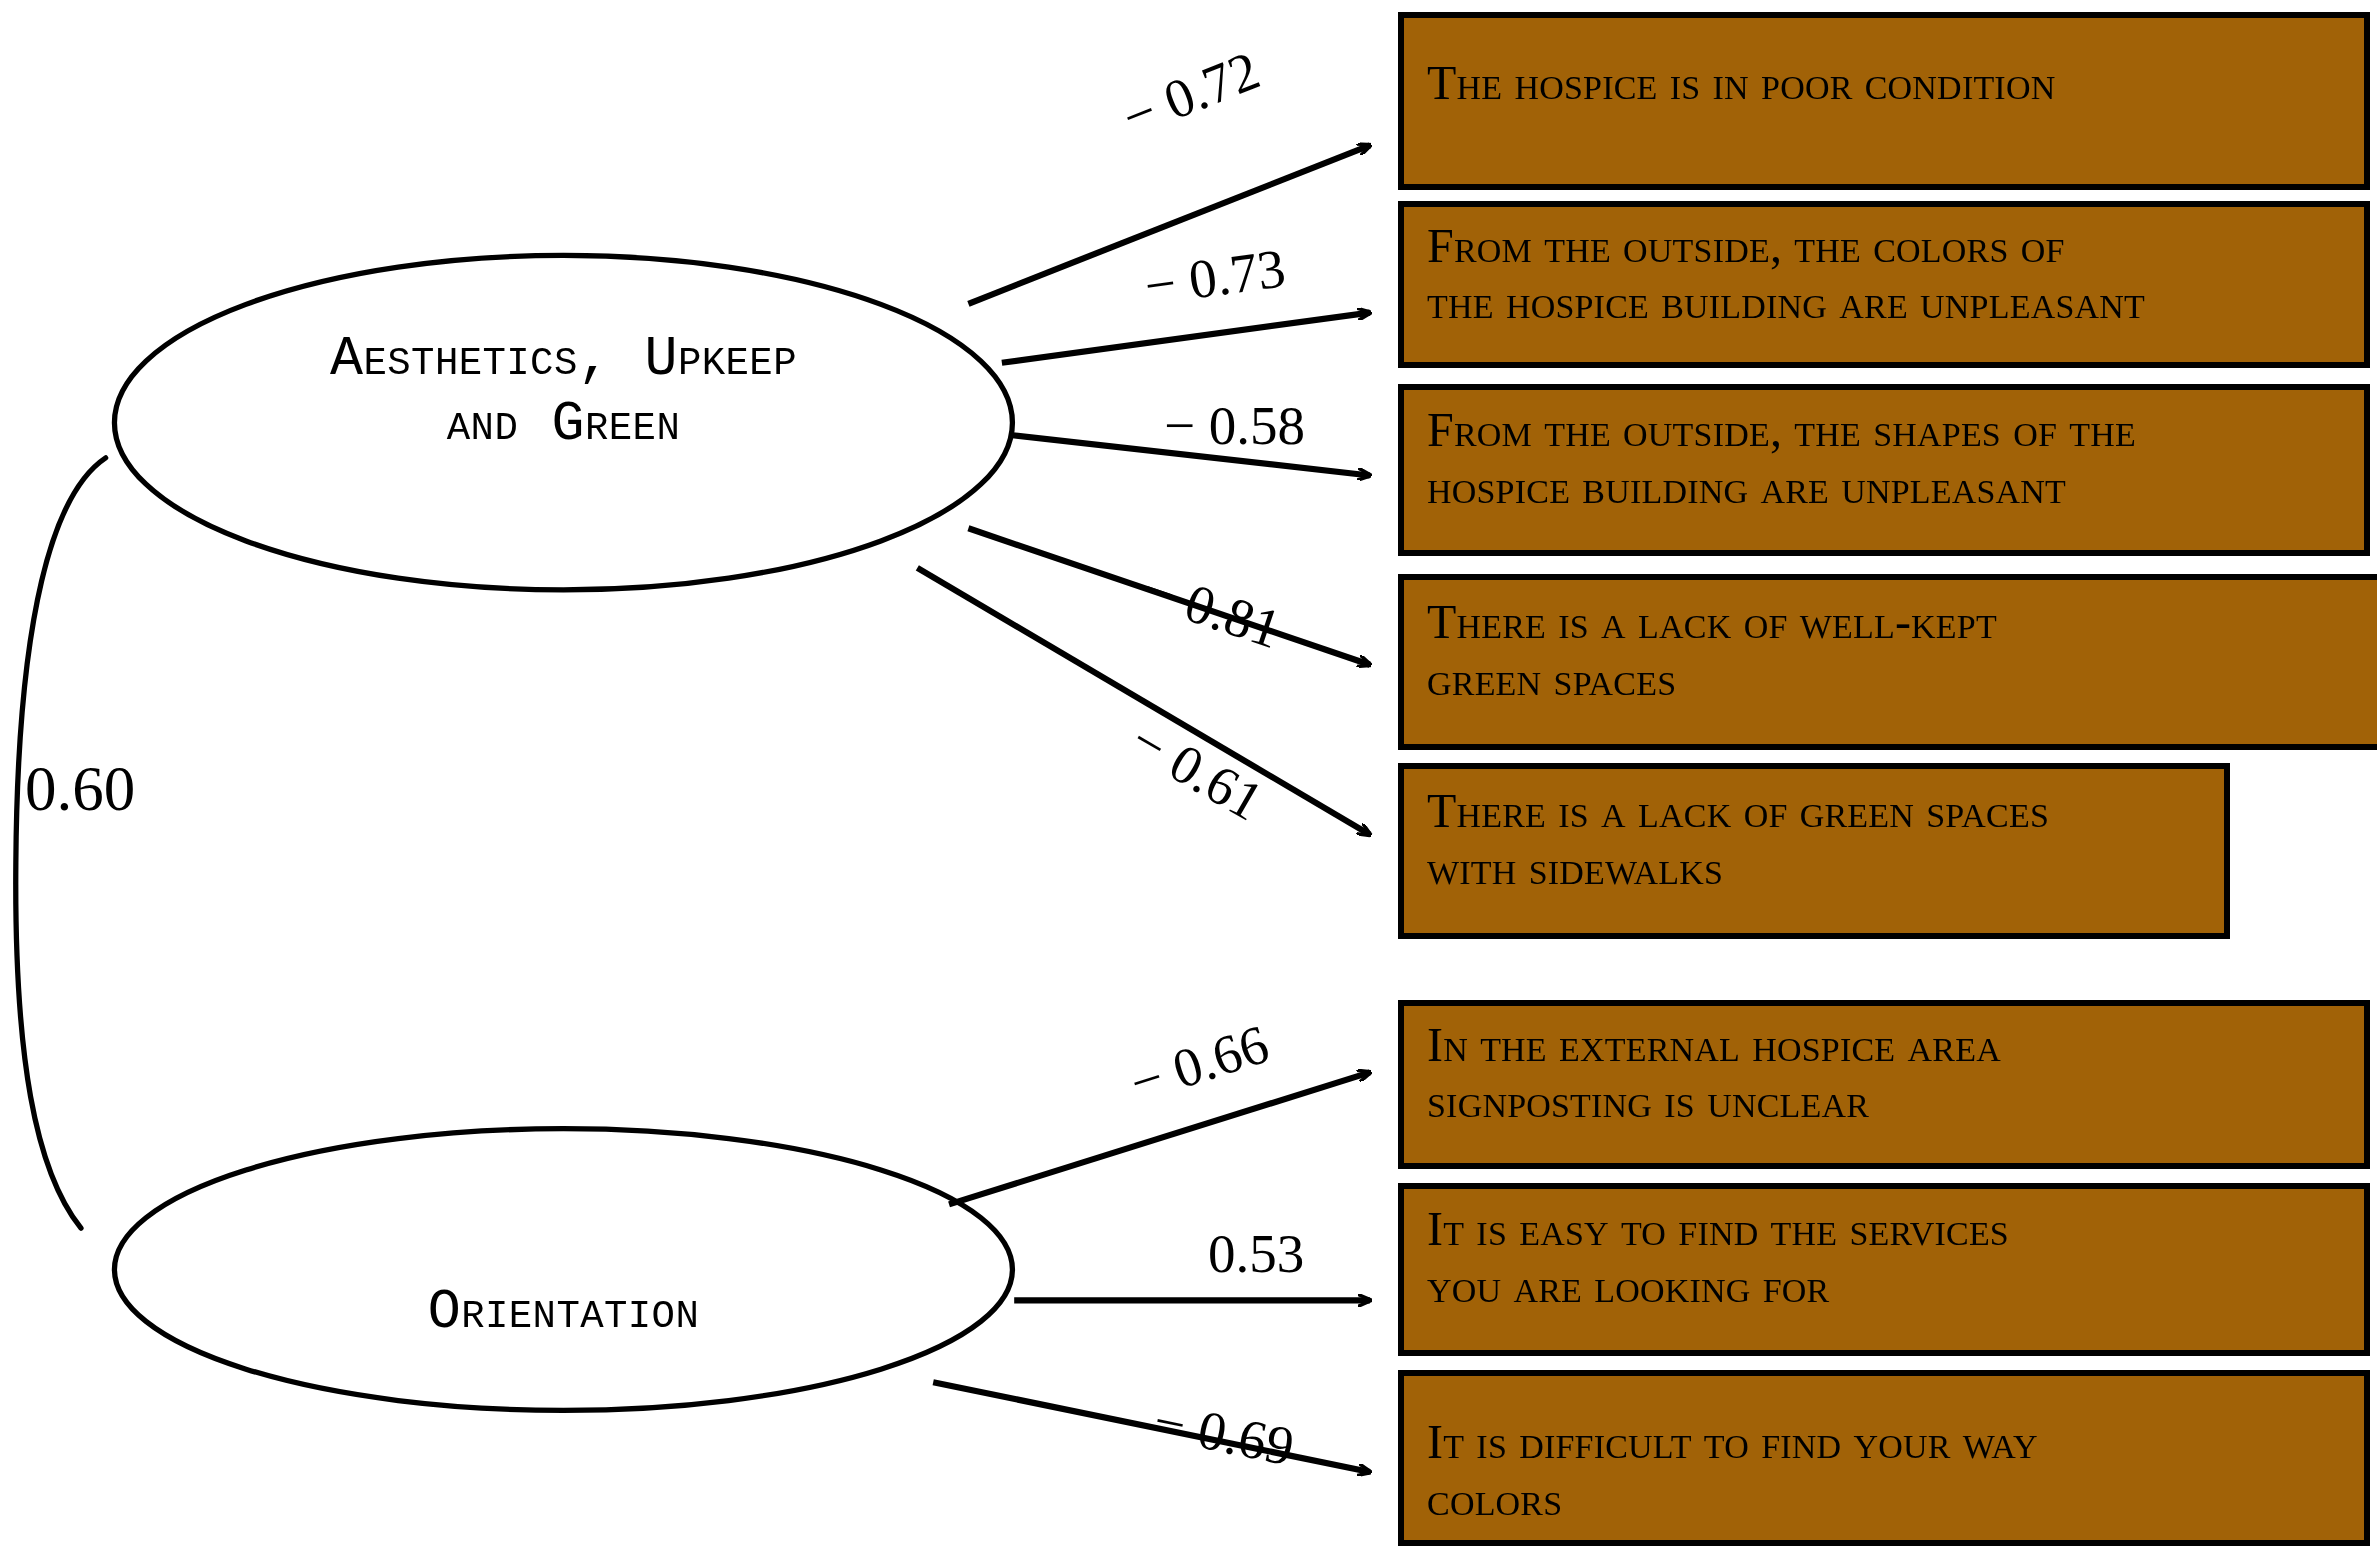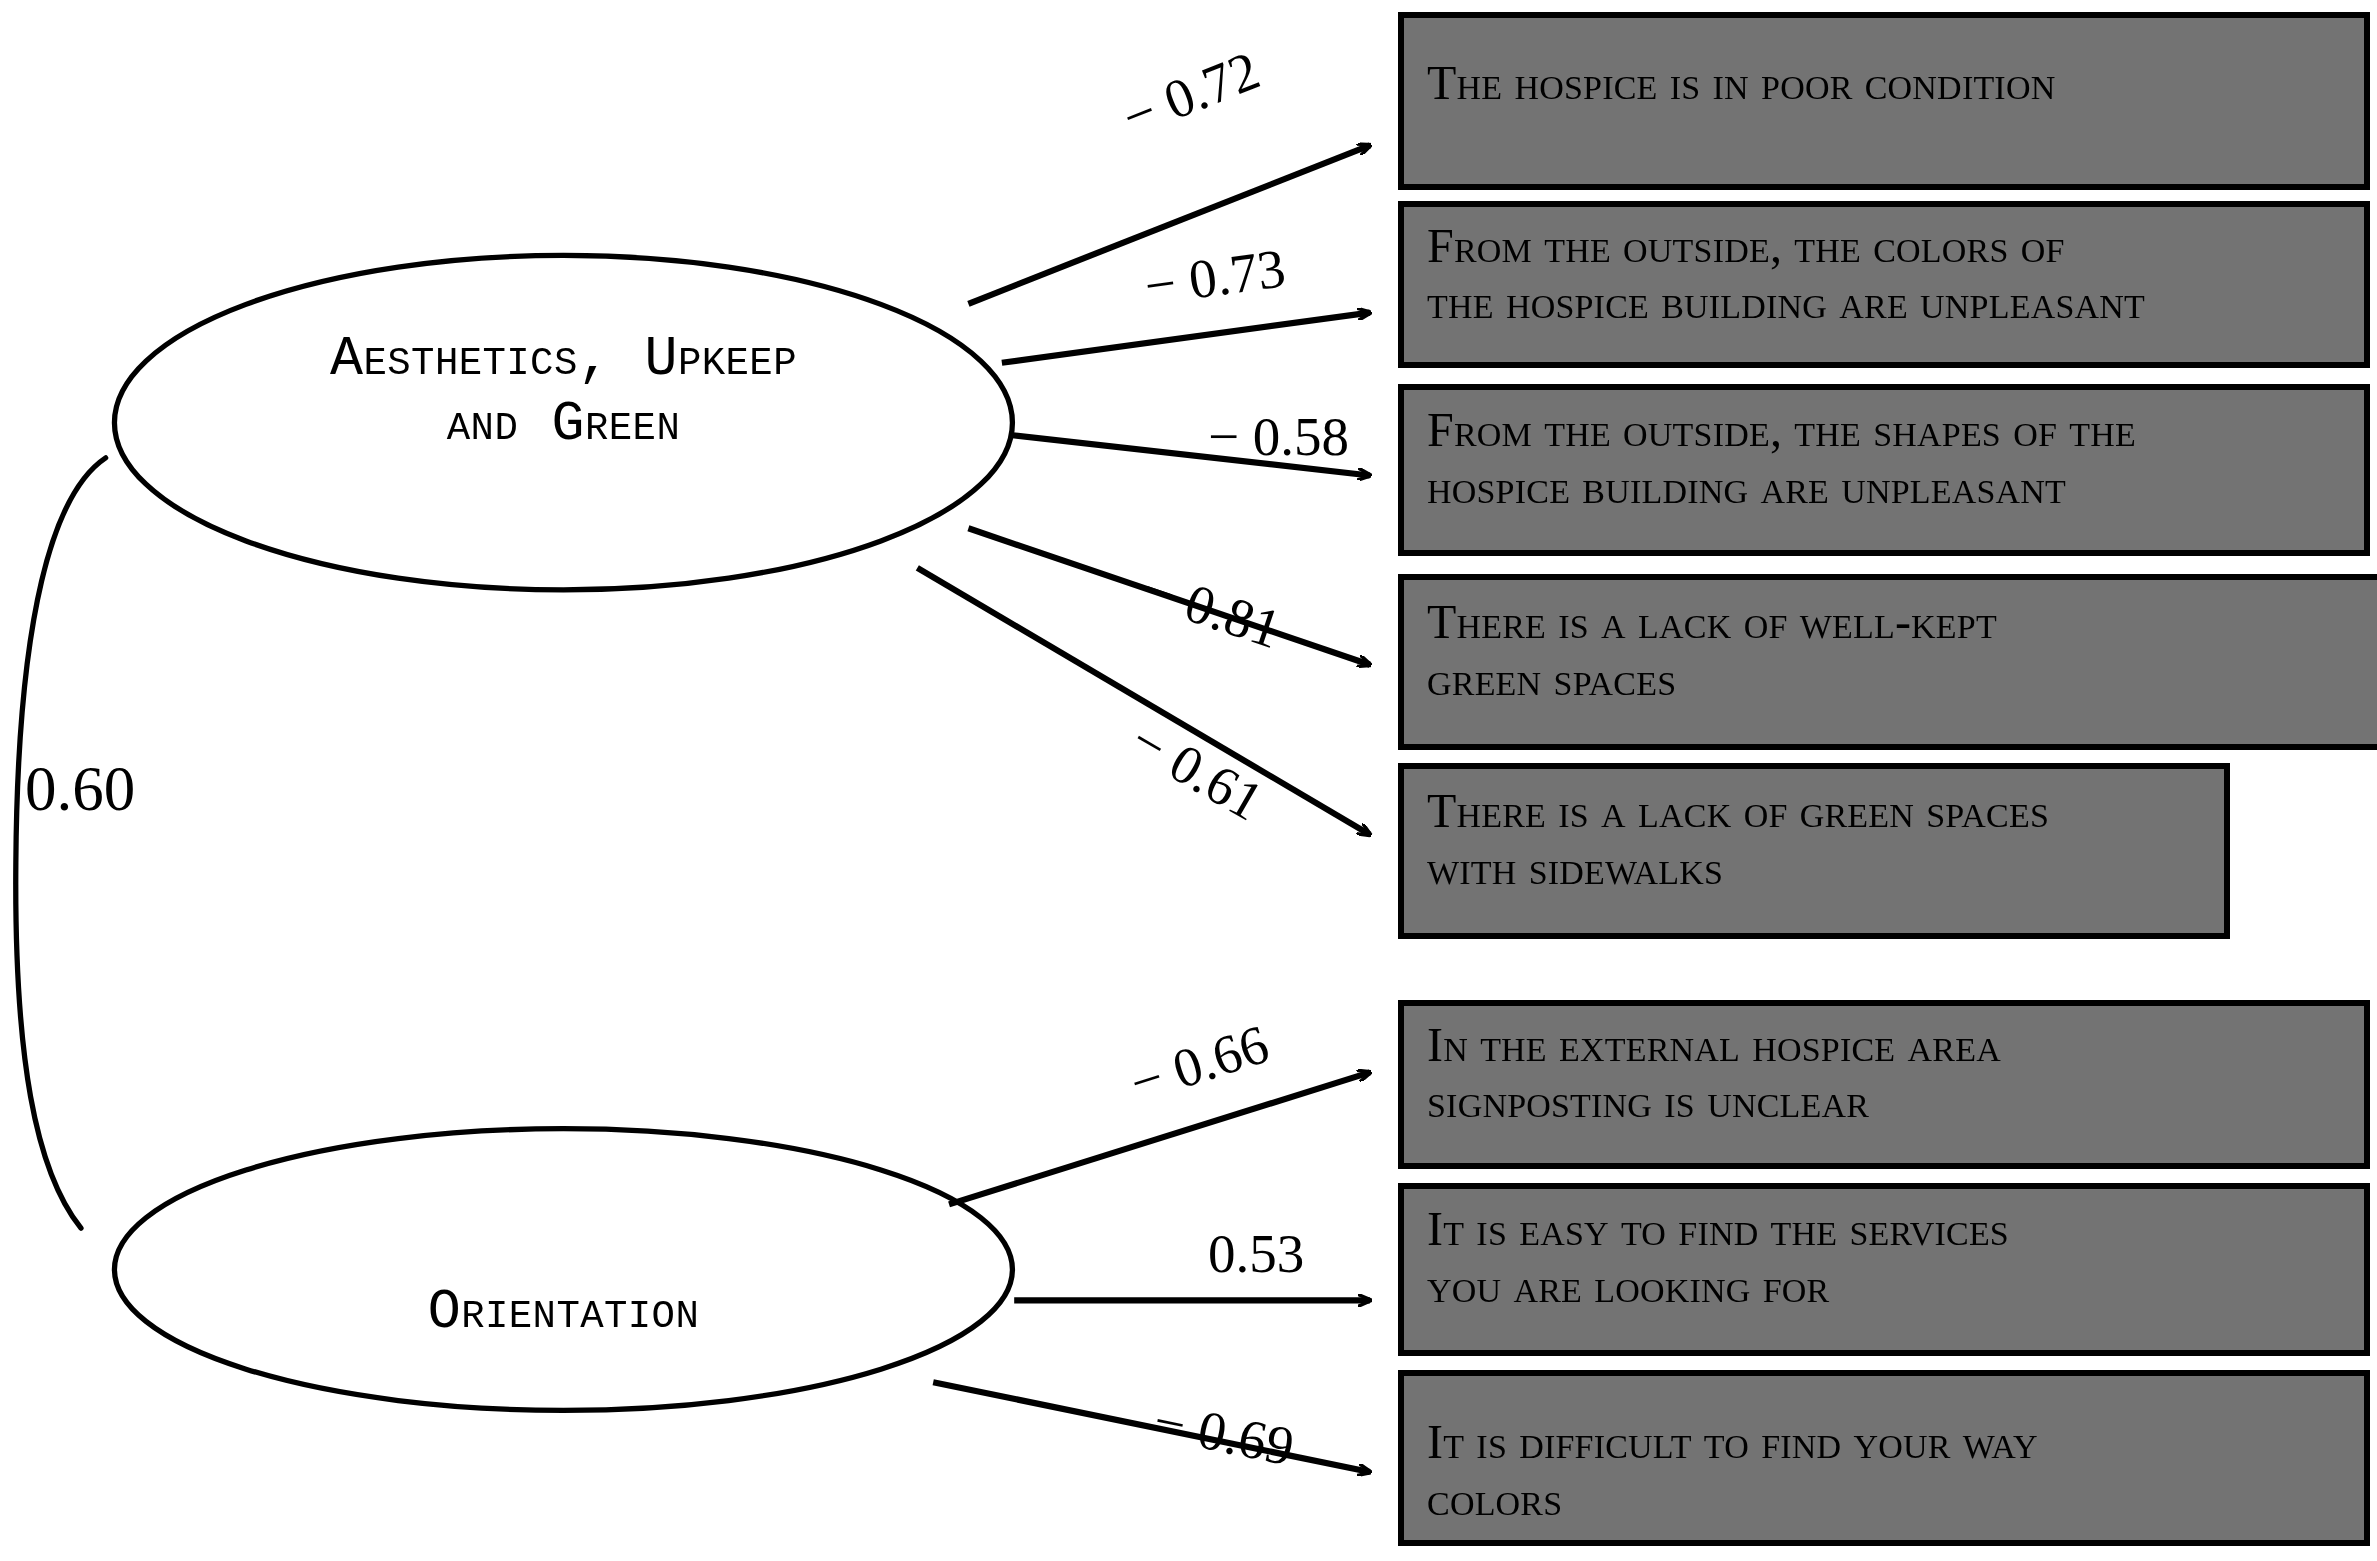--- a/index.html
+++ b/index.html
@@ -53,21 +53,21 @@
     color: #000000;
   }
   #corr-060 {
     left: 25px;
     top: 753px;
   }
   
   .indicator-box {
     position: absolute;
     border: 6.2px solid #000000;
-    background: #737373;
+    background: #a16207;
     box-sizing: border-box;
     overflow: visible;
   }
   .indicator-text {
     font-variant: small-caps;
     font-family: "Liberation Serif", "DejaVu Serif", serif;
     font-size: 48px;
     line-height: 1.18;
     color: #000000;
     letter-spacing: 0.2px;
@@ -122,21 +122,21 @@
   <div class="latent-label" id="latent-orientation-label">
     <div>Orientation</div>
   </div>
 
   <div class="corr-value" id="corr-060">0.60</div>
 
   <div class="path-label" style="left:1125px; top:88px; transform: rotate(-21.5deg);">− 0.72</div>
 
   <div class="path-label" style="left:1145px; top:255px; transform: rotate(-7.8deg);">− 0.73</div>
 
-  <div class="path-label" style="left:1164px; top:405px; transform: rotate(0deg); margin-left: 44px;">− 0.58</div>
+  <div class="path-label" style="left:1164px; top:394px; transform: rotate(0deg);">− 0.58</div>
 
   <div class="path-label" style="left:1145px; top:555px; transform: rotate(18.5deg);">− 0.81</div>
 
   <div class="path-label" style="left:1136px; top:704px; transform: rotate(30deg);">− 0.61</div>
 
   <div class="path-label" style="left:1132px; top:1053px; transform: rotate(-17.5deg);">− 0.66</div>
 
   <div class="path-label" style="left:1208px; top:1222px; transform: rotate(0deg);">0.53</div>
 
   <div class="path-label" style="left:1155px; top:1388px; transform: rotate(11.5deg);">− 0.69</div>

